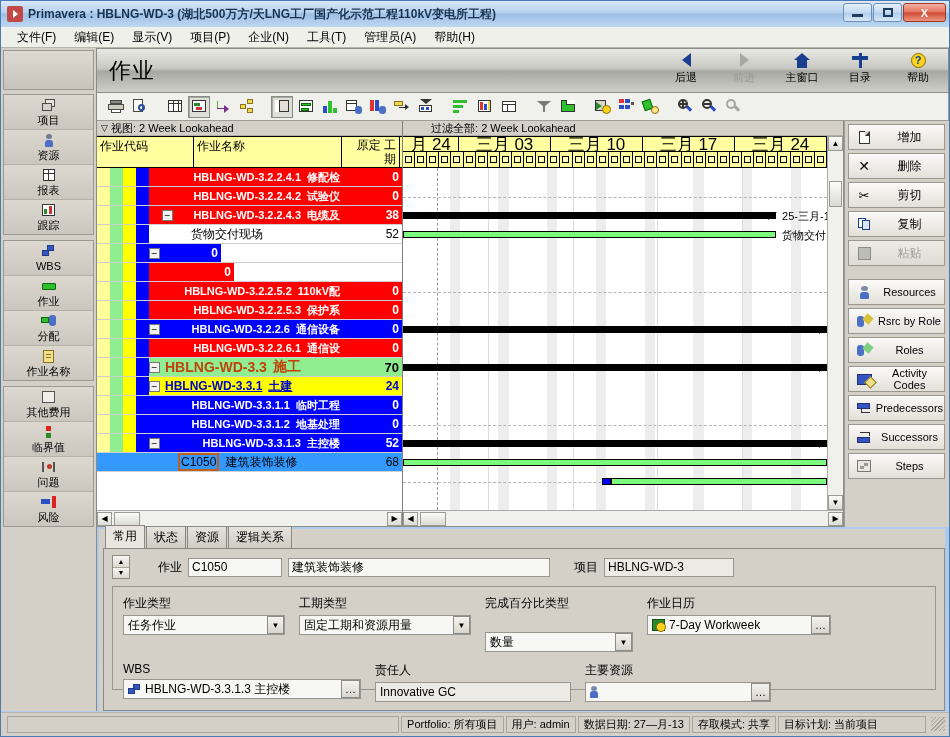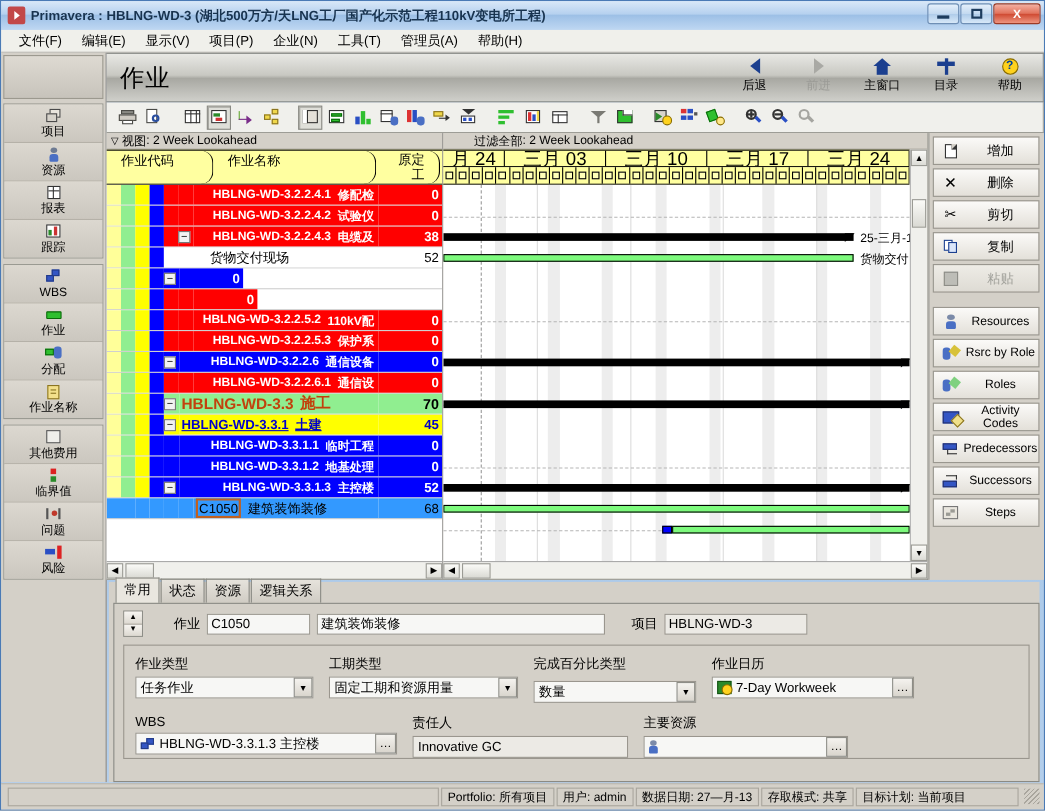--- a/index.html
+++ b/index.html
@@ -205,21 +205,21 @@
   .filterbar{
     height:15px;background:#d4d0c8;display:flex;align-items:center;
     font-size:11px;padding-left:28px;border-bottom:1px solid #b2aea6;
   }
 
   .gridhead {
     display:flex; height:32px; background:#ffffa0;
     border-bottom:1px solid #000; border-top:1px solid #000;
     font-size:12px;
   }
-  .gh { border-right:1px solid #000; padding:1px 13px; display:flex; align-items:flex-start; overflow:hidden;border-radius:11px;}
+  .gh { border-right:1px solid #000; padding:1px 3px; display:flex; align-items:flex-start; overflow:hidden;}
   .gh.code{width:97px;}
   .gh.name{width:148px;}
   .gh.dur{width:58px; justify-content:flex-end; text-align:right; line-height:14px;}
 
   .gridbody{ flex:1; overflow:hidden; position:relative; background:#fff; }
   .grow{ display:flex; height:19px; align-items:stretch; border-bottom:1px solid #cfcfcf;}
   .cc { width:13px; border-right:0px; }
   .gname{ flex:1; display:flex; align-items:center; font-size:12px; overflow:hidden; white-space:nowrap; padding-left:2px;}
   .gdur{ width:58px; text-align:right; padding-right:3px; font-size:12px; display:flex;align-items:center;justify-content:flex-end; border-left:0;}
   .expander{
@@ -919,21 +919,21 @@
                     <div class="cc" style="background: rgb(255, 255, 0); width: 13px; flex: 0 0 auto;"></div>
                     <div class="cc" style="background: rgb(0, 0, 255); width: 13px; flex: 0 0 auto;"></div>
                     <div style="width: 0px; flex: 0 0 auto; background: rgb(255, 255, 0);"></div>
                     <div style="display: flex; align-items: center; flex: 0 0 auto; width: 14px; background: rgb(255, 255, 0);">
                       <div class="expander">−</div>
                     </div>
                     <div class="gname" style="background: rgb(255, 255, 0); color: rgb(0, 0, 204); font-weight: bold; font-size: 12px; justify-content: flex-start; text-decoration: none;">
                       <span style="text-decoration: underline;">HBLNG-WD-3.3.1</span>
                       <span style="margin-left: 6px; text-decoration: underline;">土建</span>
                     </div>
-                    <div class="gdur" style="background: rgb(255, 255, 0); color: rgb(0, 0, 204); font-weight: bold; font-size: 12px;">45</div>
+                    <div class="gdur" style="background: rgb(255, 255, 0); color: rgb(0, 0, 204); font-weight: bold; font-size: 12px;">24</div>
                   </div>
                   <div class="grow">
                     <div class="cc" style="background: rgb(255, 255, 153); width: 13px; flex: 0 0 auto;"></div>
                     <div class="cc" style="background: rgb(144, 238, 144); width: 13px; flex: 0 0 auto;"></div>
                     <div class="cc" style="background: rgb(255, 255, 0); width: 13px; flex: 0 0 auto;"></div>
                     <div class="cc" style="background: rgb(0, 0, 255); width: 13px; flex: 0 0 auto;"></div>
                     <div style="width: 0px; flex: 0 0 auto; background: rgb(0, 0, 255);"></div>
                     <div style="display: flex; align-items: center; flex: 0 0 auto; width: 14px; background: rgb(0, 0, 255);"></div>
                     <div class="gname" style="background: rgb(0, 0, 255); color: rgb(255, 255, 255); font-weight: bold; font-size: 11px; justify-content: flex-end;">
                       <span>HBLNG-WD-3.3.1.1</span>
@@ -1296,21 +1296,21 @@
               </div>
               <div class="gcol" style="width:172px;">
                 <div class="fld-label">工期类型</div>
                 <div class="sel" style="margin-top:3px;">
                   <span>固定工期和资源用量</span>
                   <span class="arrow">▼</span>
                 </div>
               </div>
               <div class="gcol" style="width:148px;">
                 <div class="fld-label">完成百分比类型</div>
-                <div class="sel" style="margin-top:7px;">
+                <div class="sel" style="margin-top:20px;">
                   <span>数量</span>
                   <span class="arrow">▼</span>
                 </div>
               </div>
               <div class="gcol" style="width:184px;">
                 <div class="fld-label">作业日历</div>
                 <div class="sel" style="margin-top:3px;">
                   <span class="mini-cal"></span>
                   <span>7-Day Workweek</span>
                   <span class="dots">…</span>

